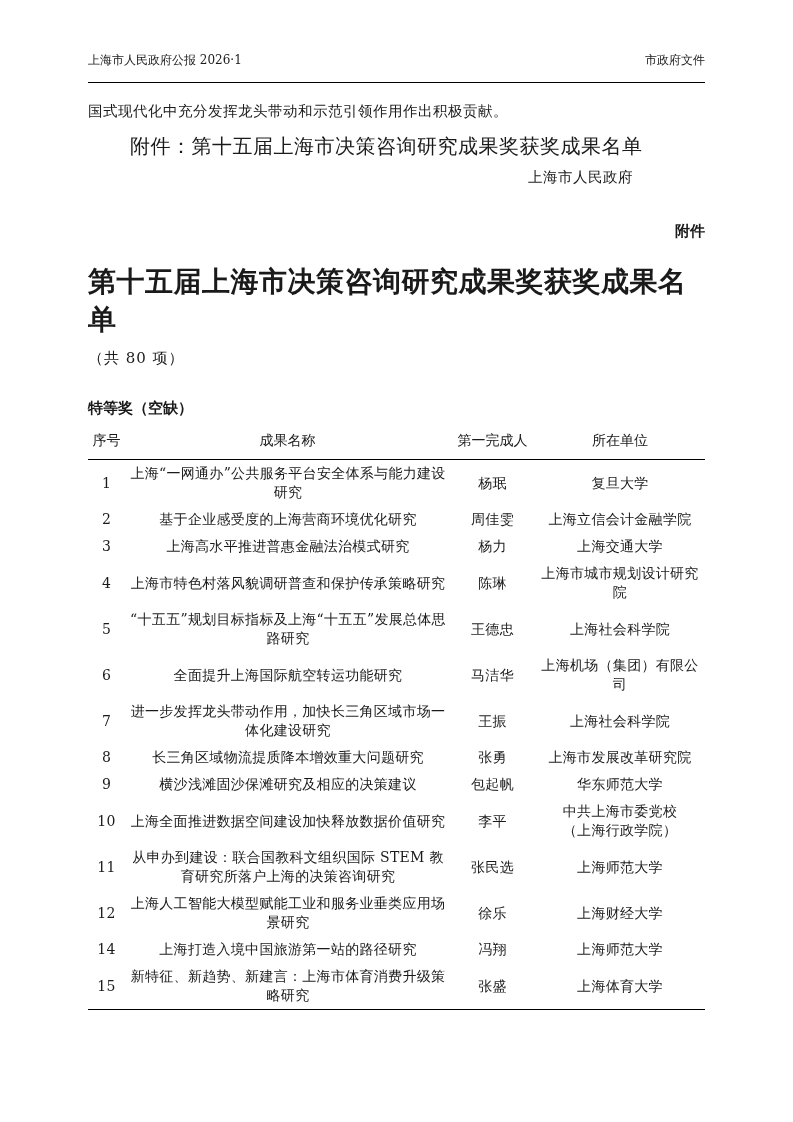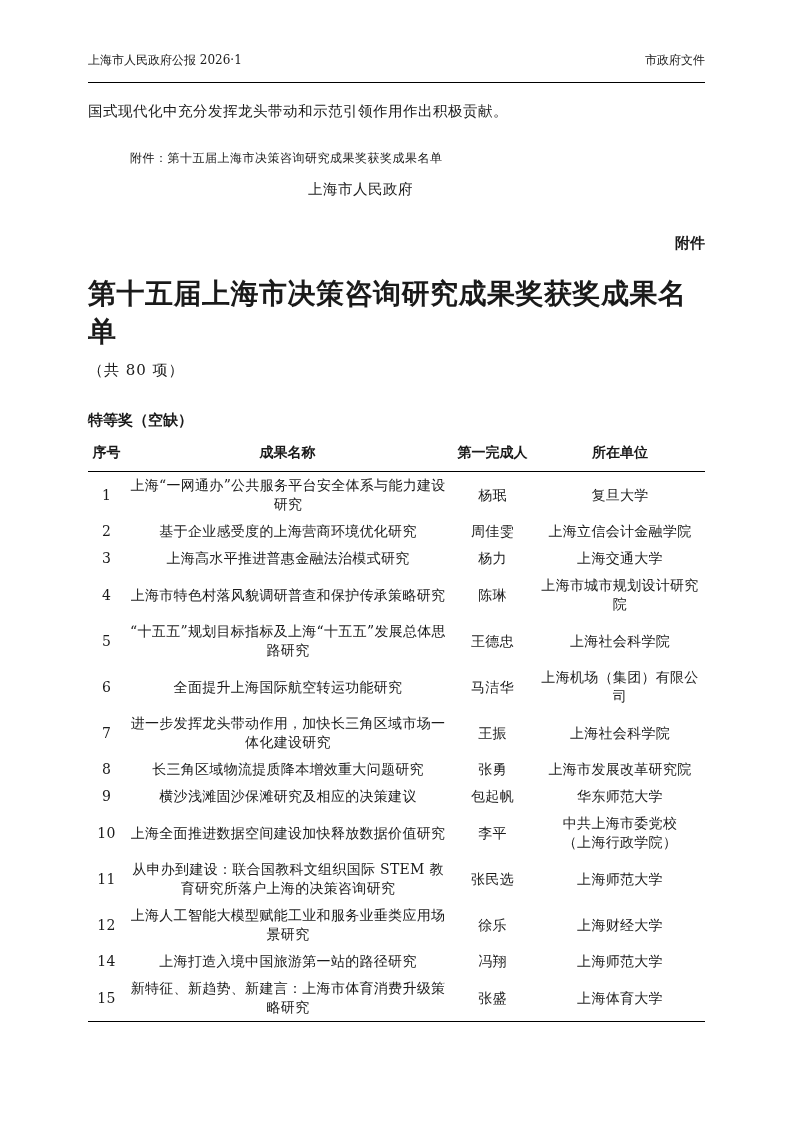--- a/index.html
+++ b/index.html
@@ -20,28 +20,28 @@
   }
 
   .continuation {
     margin-top: 18px;
     font-size: 14.5px;
     letter-spacing: 0.5px;
     line-height: 20px;
   }
 
   .attach-ref {
-    margin-top: 27px;
+    margin-top: 15px;
     padding-left: 42px;
-    font-size: 12px;
+    font-size: 20px;
     letter-spacing: 0.5px;
     line-height: 20px;
   }
 
-  .signature { margin-top: 8px; text-align: center; font-size: 14.5px; }
+  .signature { margin-top: 8px; text-align: right; font-size: 14.5px; }
   .signature .issuer { line-height: 26px; padding-right: 72px; letter-spacing: 0.5px; }
   .signature .issue-date { line-height: 26px; padding-right: 28px; }
 
   .attachment-label {
     margin-top: 32px;
     font-family: "DejaVu Sans", "Liberation Sans", sans-serif;
     font-weight: bold;
     font-size: 15px;
     text-align: right;
   }
@@ -78,21 +78,21 @@
     margin-top: 8px;
     font-size: 14px;
   }
   col.c-no     { width: 37px; }
   col.c-title  { width: 325px; }
   col.c-person { width: 85px; }
   col.c-org    { width: 170px; }
 
   table.awards thead th {
     font-family: "DejaVu Sans", "Liberation Sans", sans-serif;
-    font-weight: bold;
+    font-weight: normal;
     font-size: 14px;
     text-align: center;
     padding: 6px 0 9px 0;
     border-bottom: 1.5px solid #000;
   }
   table.awards tbody { border-bottom: 1.5px solid #000; }
   table.awards td {
     padding: 4px 0;
     line-height: 19px;
     vertical-align: middle;

